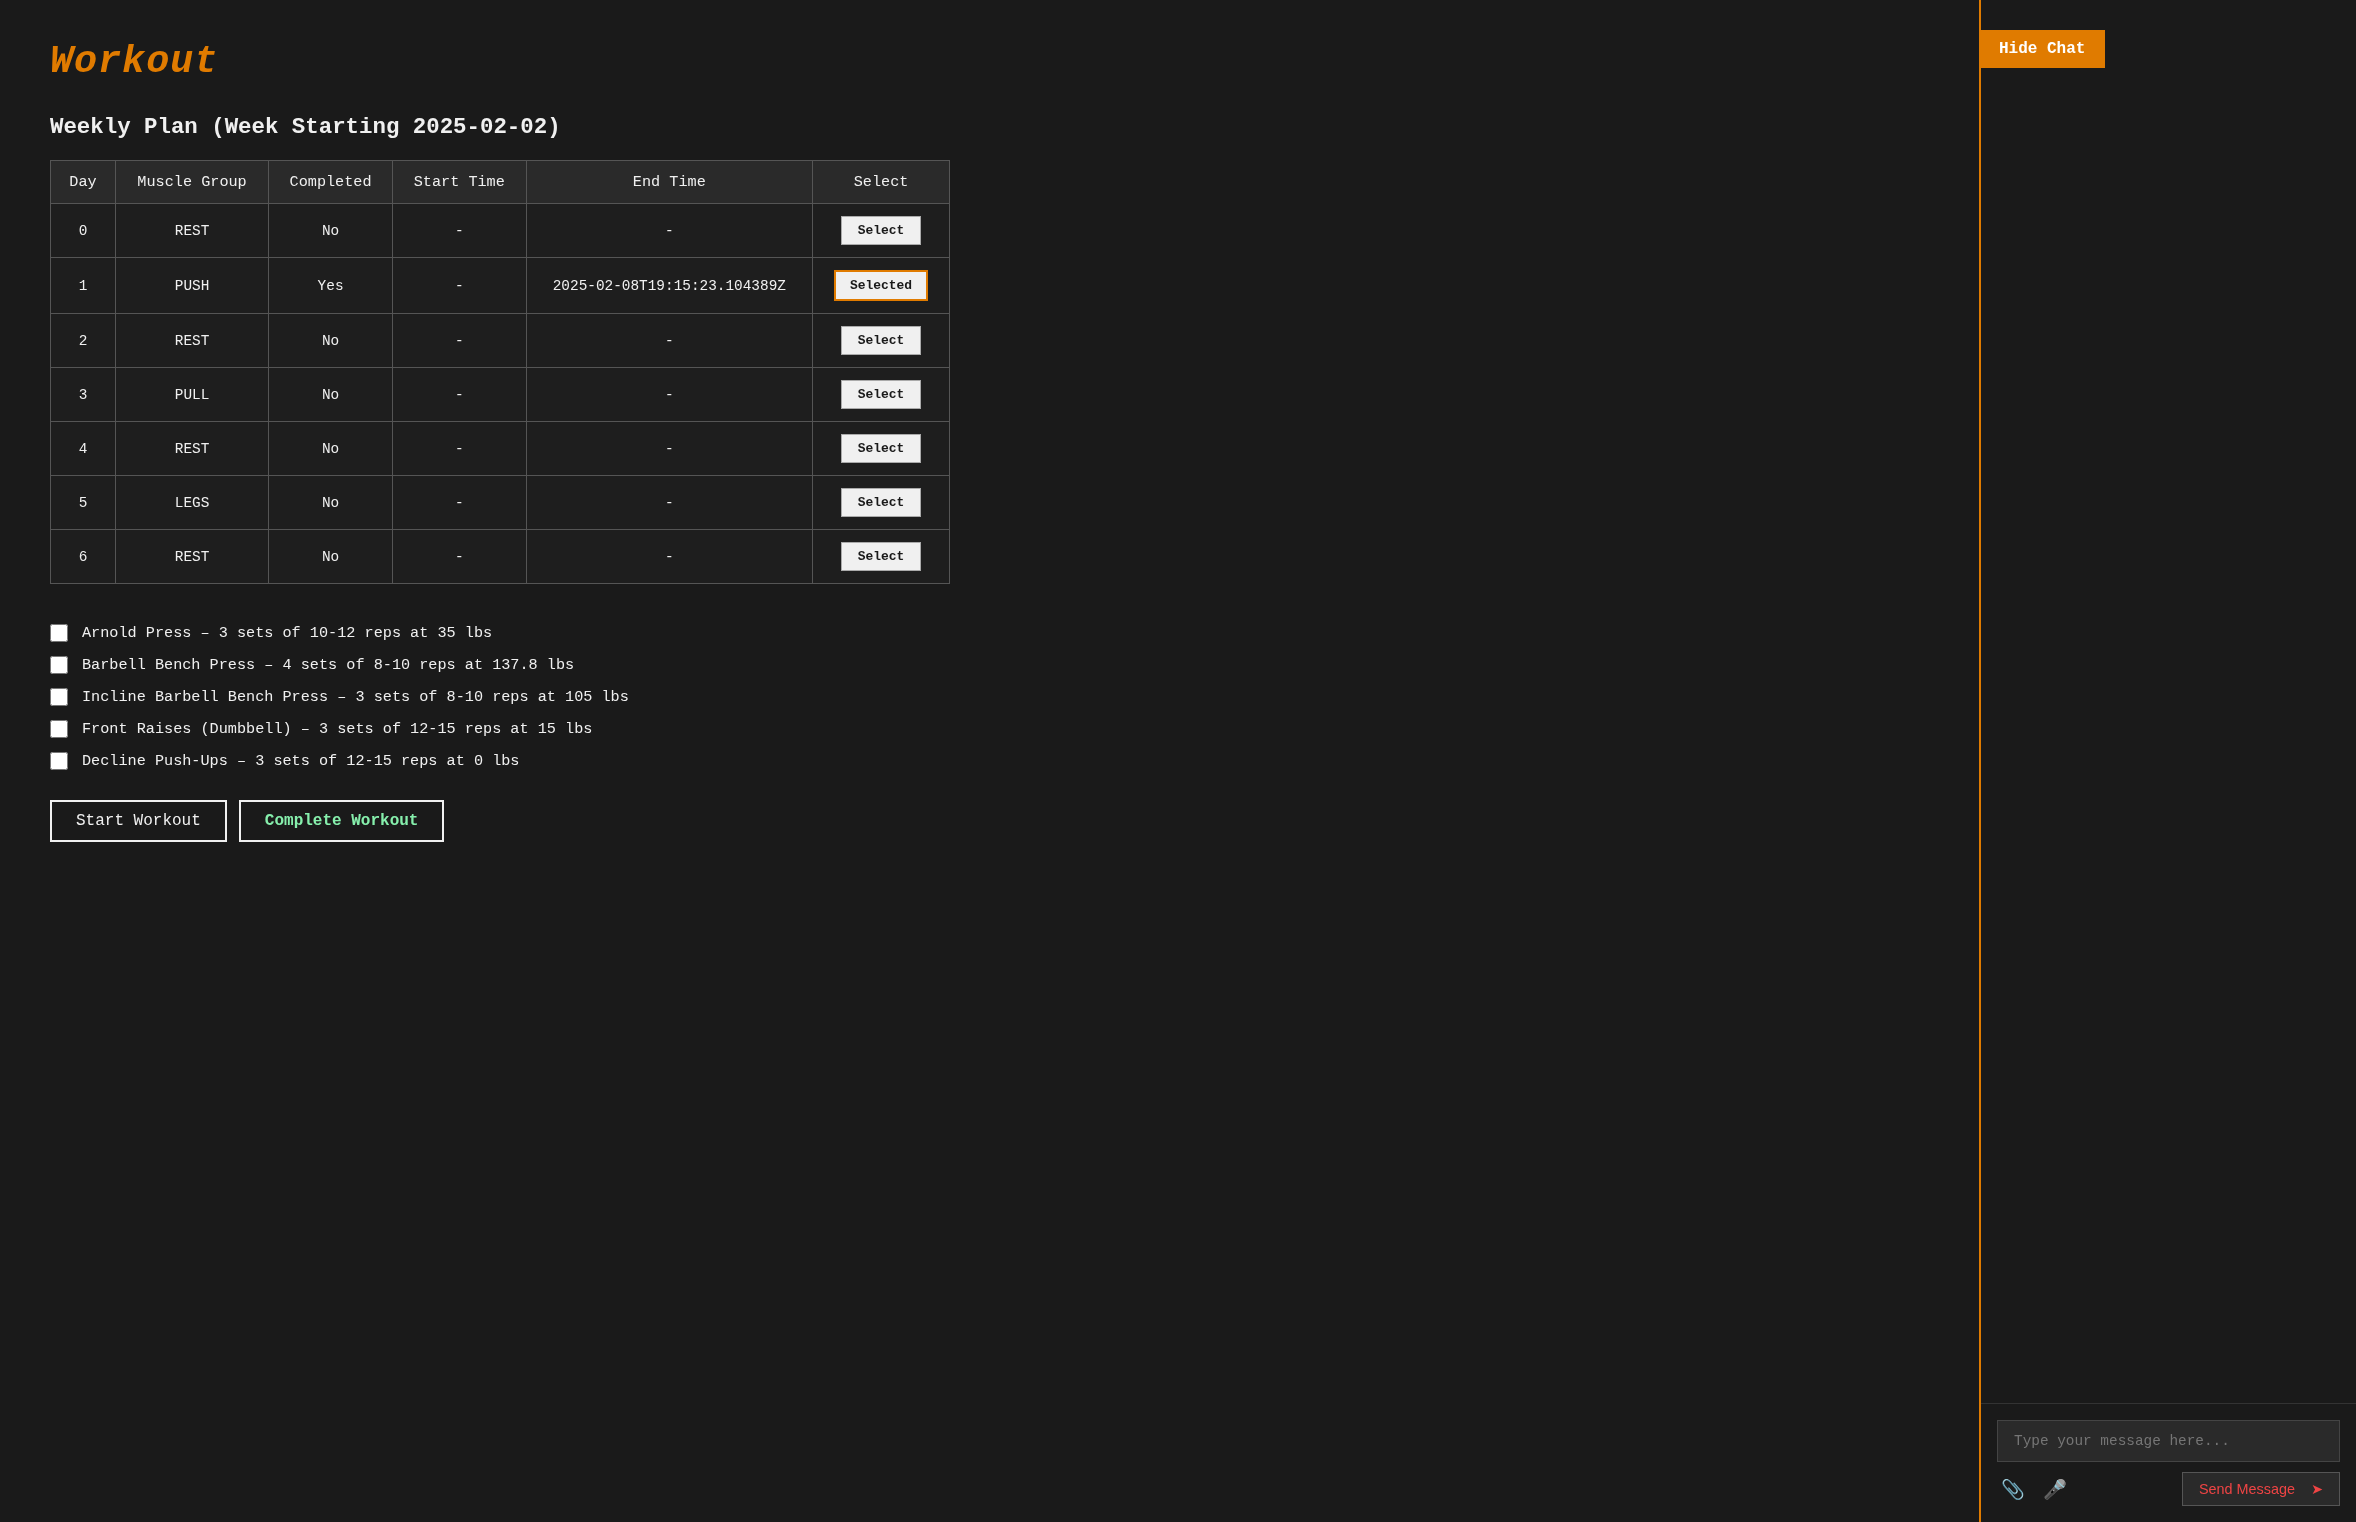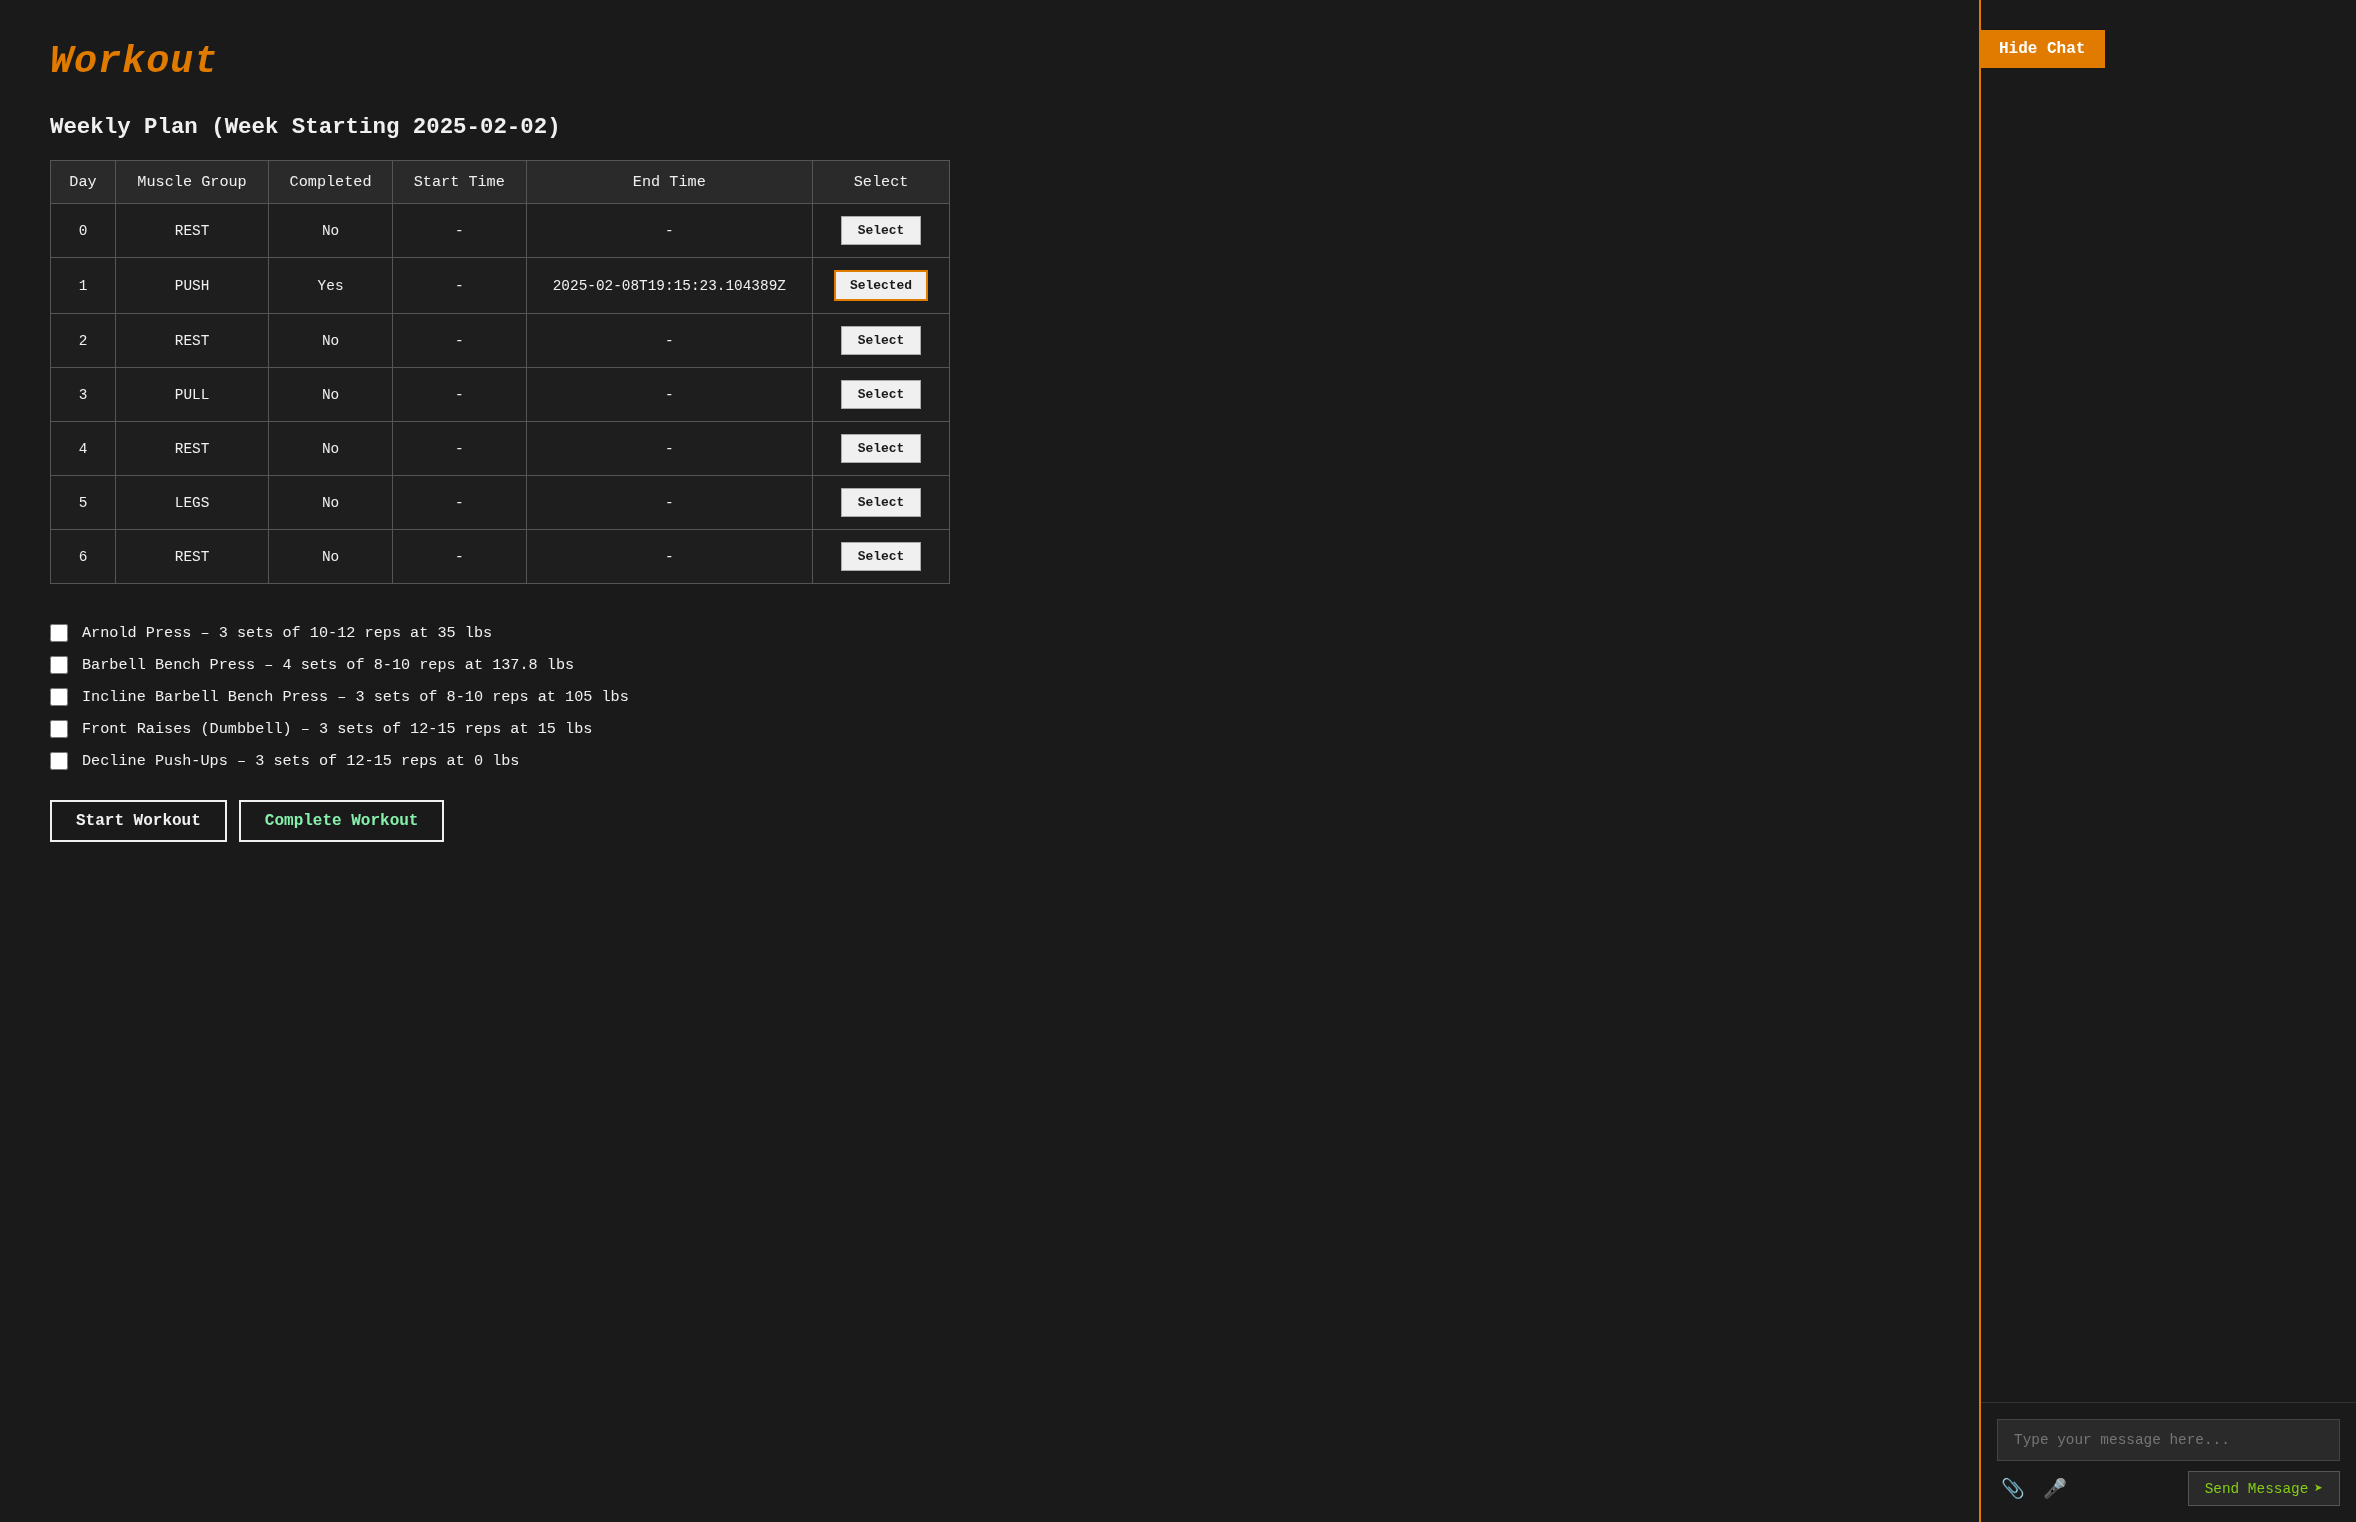--- a/index.html
+++ b/index.html
@@ -112,21 +112,21 @@
       margin-top: 10px;
     }
     .btn-start {
       background-color: #1a1a1a;
       color: #f0f0f0;
       border: 2px solid #f0f0f0;
       padding: 4px 24px;
       cursor: pointer;
       font-family: 'Courier New', Courier, monospace;
       font-size: 1em;
-      font-weight: bold;
+      font-weight: normal;
     }
     .btn-complete {
       background-color: #1a1a1a;
       color: #86efac;
       border: 2px solid #f0f0f0;
       padding: 10px 24px;
       cursor: pointer;
       font-family: 'Courier New', Courier, monospace;
       font-size: 1em;
       font-weight: bold;
@@ -188,29 +188,29 @@
     .chat-icon-btn {
       background: none;
       border: none;
       color: #888;
       cursor: pointer;
       font-size: 1.2em;
       padding: 4px;
     }
     .btn-send {
       background-color: #2a2a2a;
-      color: #84cc16;
+      color: #ef4444;
       border: 1px solid #555;
       padding: 8px 16px;
       cursor: pointer;
-      font-family: Liberation Mono, monospace;
+      font-family: Liberation Sans, sans-serif;
       font-size: 0.9em;
       display: flex;
       align-items: center;
-      gap: 6px;
+      gap: 16px;
     }
   </style>
 </head>
 <body>
 
 <div class="app-container">
 
   <div class="main-content">
 
     <h1 class="page-title">Workout</h1>

